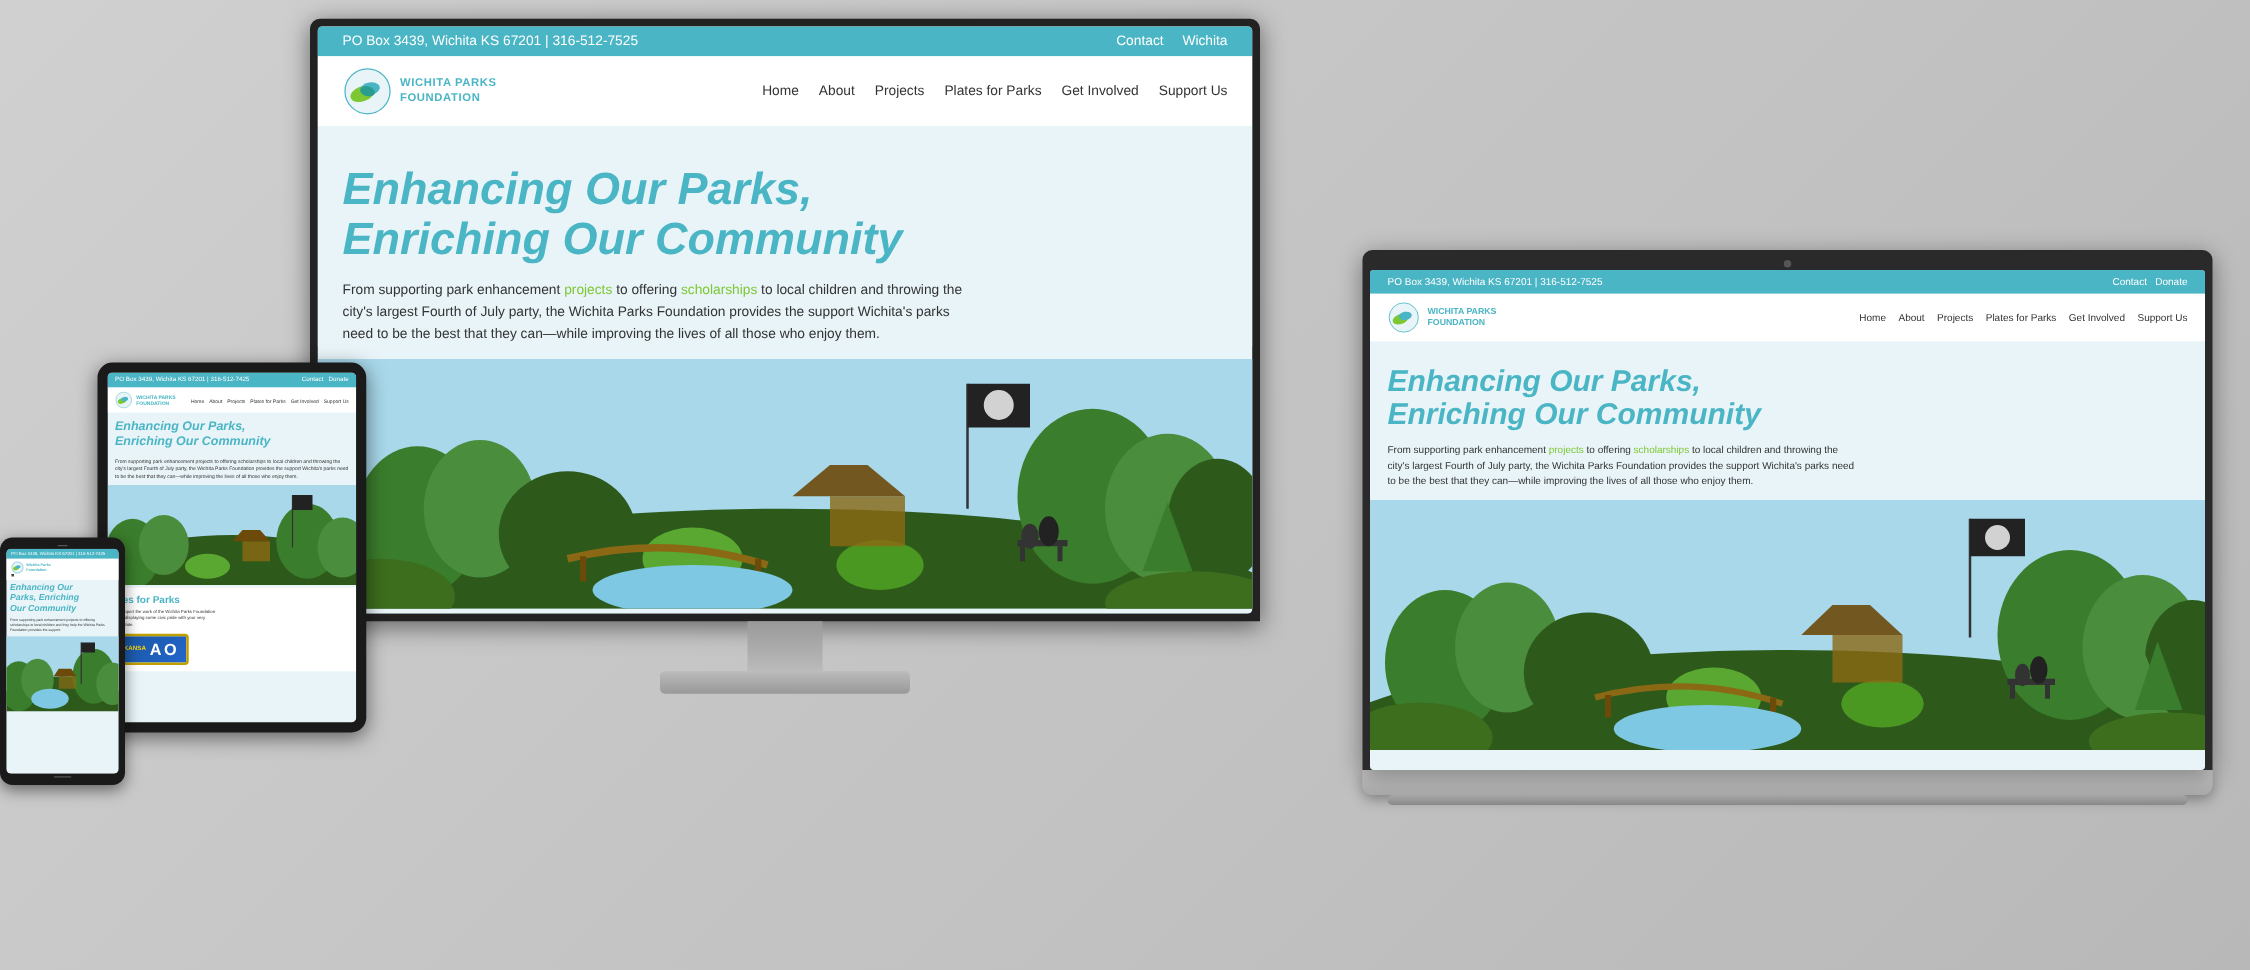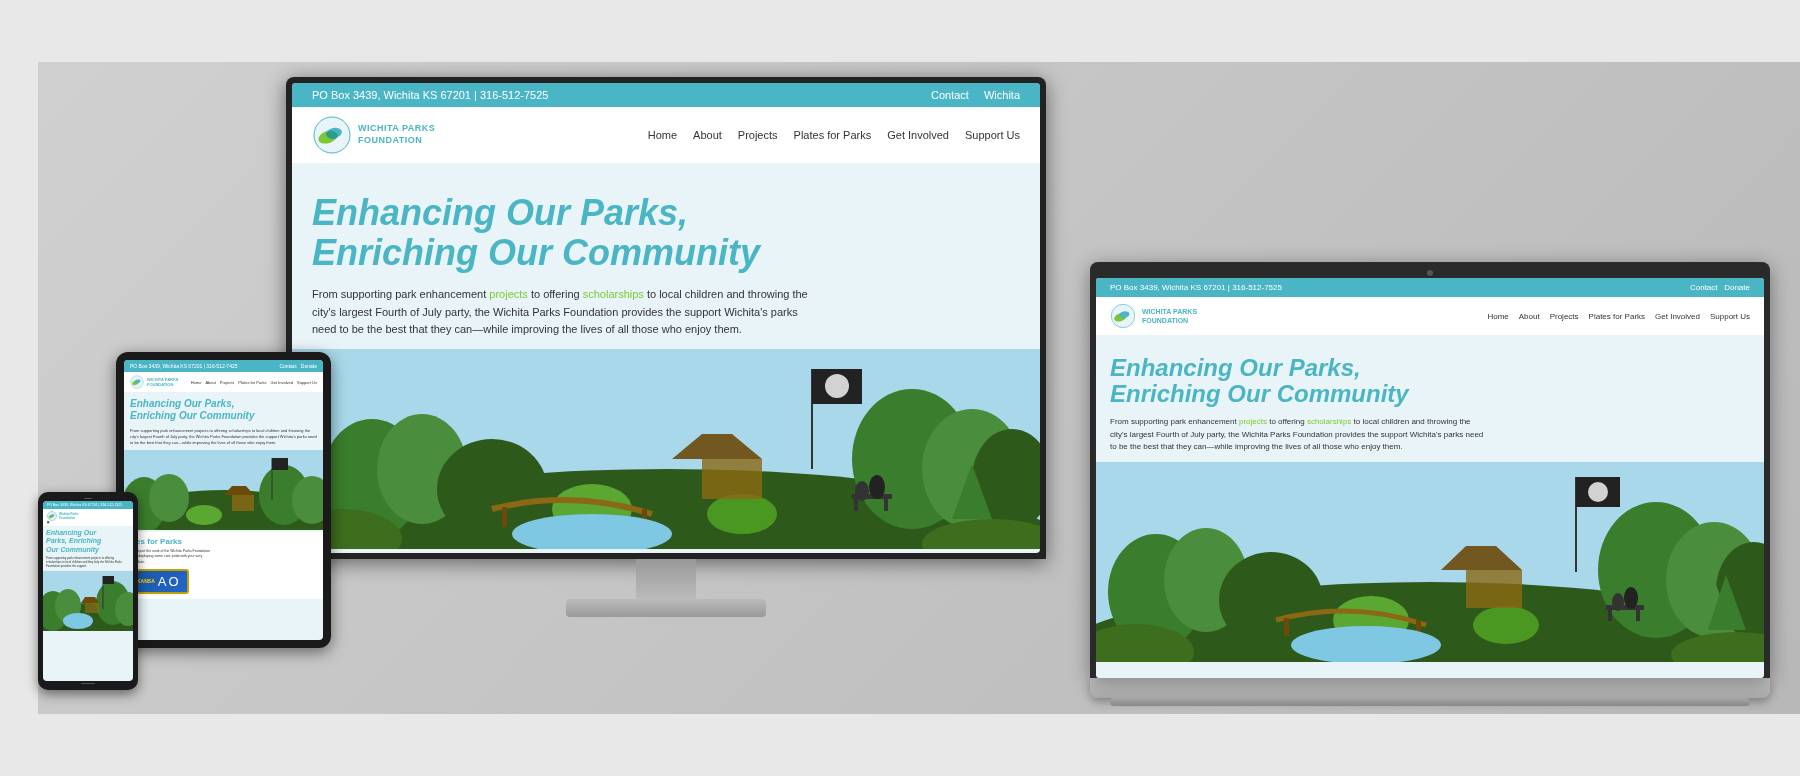--- a/index.html
+++ b/index.html
@@ -10,26 +10,25 @@
       font-family: Arial, sans-serif;
       overflow: hidden;
       display: flex;
       align-items: center;
       justify-content: center;
     }
 
     .scene {
       position: relative;
       width: 1800px;
-      height: 652px;
+      height: 776px;
       background: linear-gradient(135deg, #d0d0d0 0%, #b8b8b8 100%);
       display: flex;
       align-items: center;
       justify-content: center;
-      margin-left: 38px;
     }
 
     
     .monitor {
       position: absolute;
       left: 248px;
       top: 15px;
       width: 760px;
       z-index: 2;
     }
@@ -635,21 +634,21 @@
             <line x1="148" y1="8" x2="148" y2="50" stroke="#333" stroke-width="1"></line>
             <rect x="148" y="8" width="16" height="12" fill="#222"></rect>
           </svg>
 
           <div style="background:white;padding:5px;margin-top:2px">
             <h2 style="font-size:8px;color:#4ab5c4;font-weight:bold;margin-bottom:3px">ates for Parks</h2>
             <p style="font-size:3.5px;color:#333;line-height:1.5;margin-bottom:4px">To support the work of the Wichita Parks Foundation<br>while displaying some civic pride with your very<br>own plate.</p>
             
             <div style="display:inline-flex;align-items:center;background:linear-gradient(135deg,#1a56a0,#2266cc);border:2px solid #c0a000;border-radius:3px;padding:3px 6px;gap:3px">
               <span style="font-size:5px;color:#ffd700;font-weight:bold">KANSA</span>
-              <span style="font-size:13px;color:white;font-weight:400;letter-spacing:2px">AO</span>
+              <span style="font-size:13px;color:white;font-weight:700;letter-spacing:2px">AO</span>
             </div>
           </div>
         </div>
       </div>
     </div>
   </div>
 
   <div class="phone">
     <div class="phone-body">
       <div style="width:8px;height:1px;background:#555;border-radius:1px;margin:1px auto 2px"></div>

